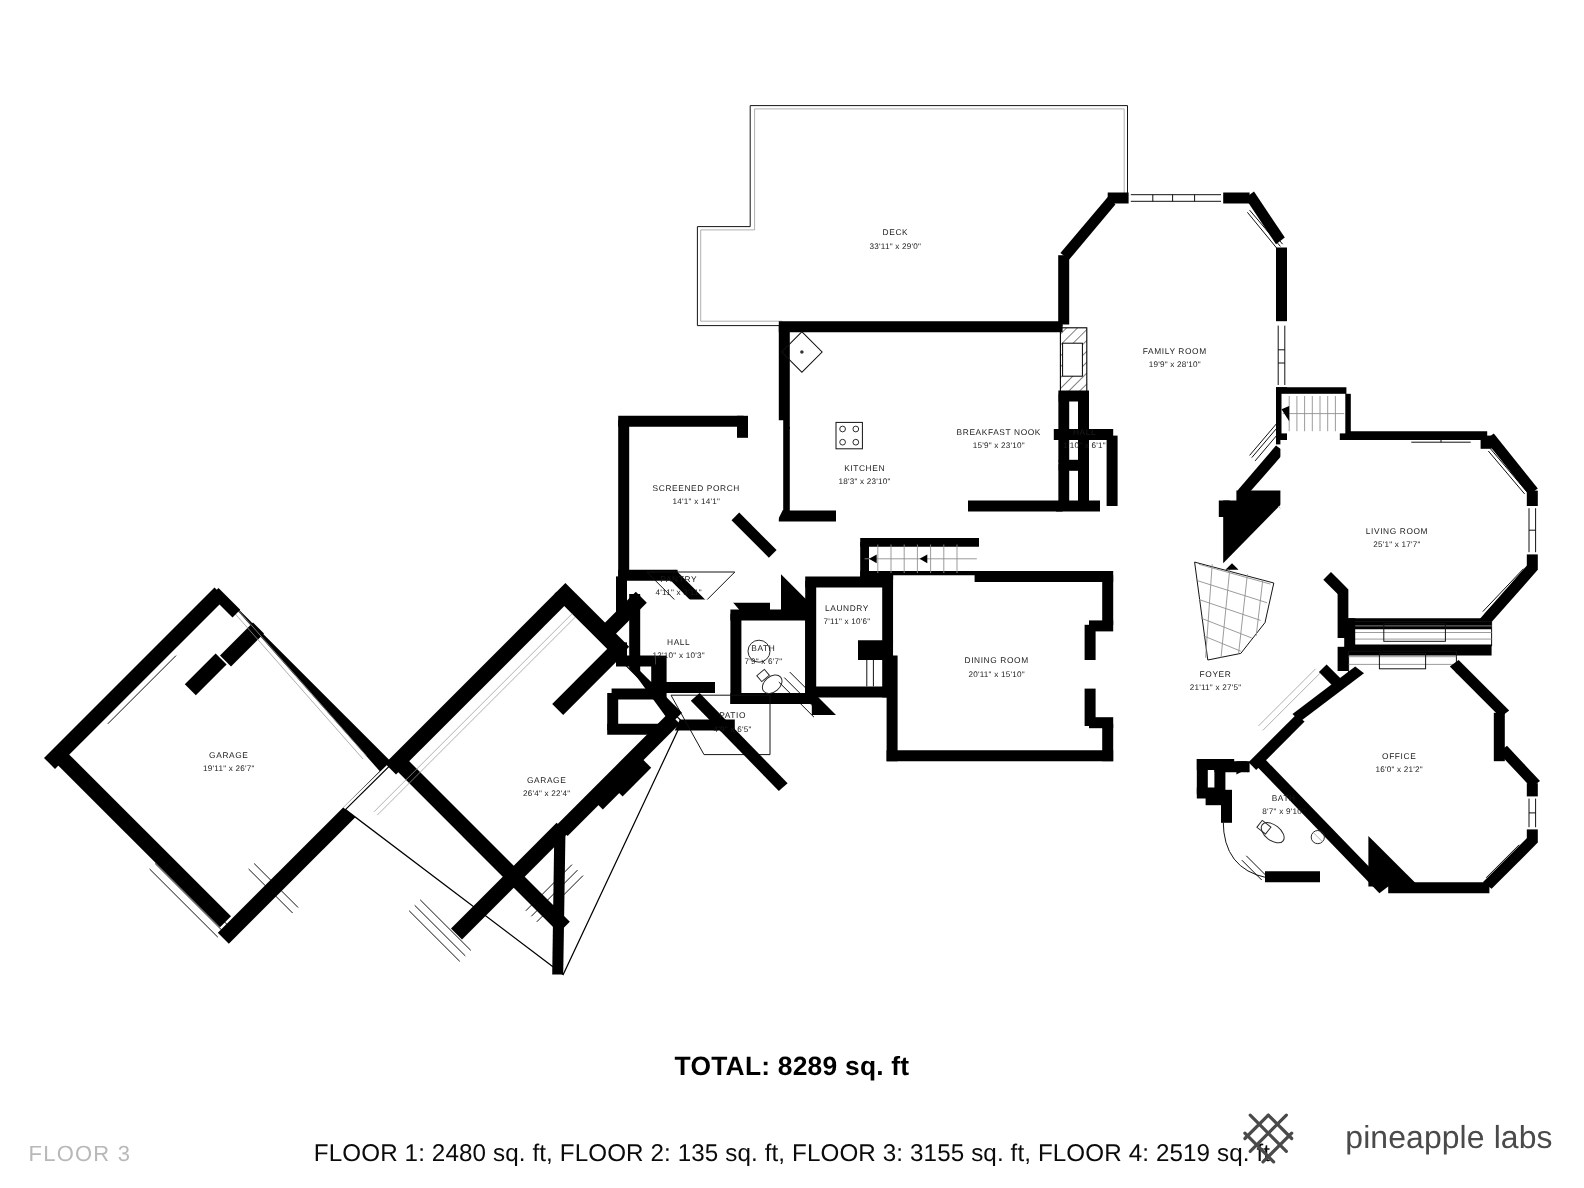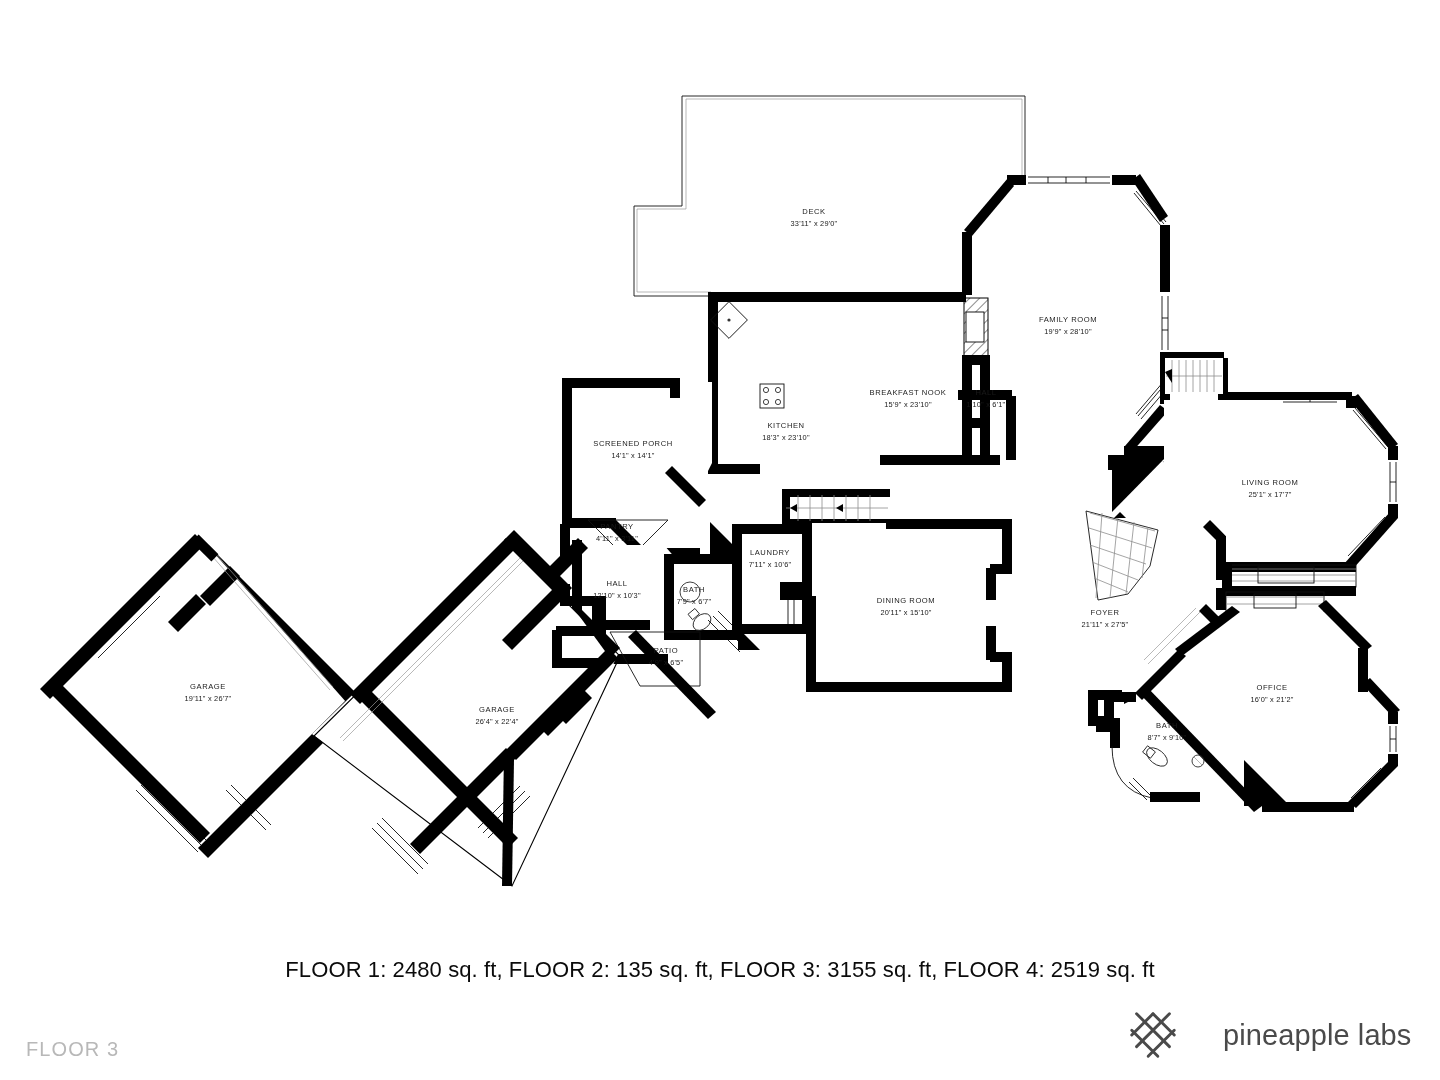--- a/index.html
+++ b/index.html
@@ -106,20 +106,21 @@
     letter-spacing: 0.2px;
     line-height: 30px;
   }
   #footer .breakdown-line {
     font-family: "Liberation Sans", sans-serif;
     font-size: 22px;
     font-weight: 400;
     color: #0b0b0b;
     letter-spacing: 0.1px;
     line-height: 29px;
+    margin-top: 48px;
   }
 
   
   #floor-tag {
     position: absolute;
     left: 26px;
     top: 1038px;
     font-family: "Liberation Sans", sans-serif;
     font-size: 20px;
     letter-spacing: 1.1px;
@@ -677,20 +678,21 @@
       <g>
         <text class="room-label" x="1167" y="728">BATH</text>
         <text class="room-dim" x="1167" y="740">8'7" x 9'10"</text>
       </g>
     </g>
 
   </svg>
 </div>
 
 <div id="footer">
+  <div class="total-line">TOTAL: 8289 sq. ft</div>
   <div class="breakdown-line">FLOOR 1: 2480 sq. ft, FLOOR 2: 135 sq. ft, FLOOR 3: 3155 sq. ft, FLOOR 4: 2519 sq. ft</div>
 </div>
 
 <div id="floor-tag">FLOOR 3</div>
 
 <div id="brand">
   <svg class="brand-mark" viewBox="0 0 60 60">
     <g stroke="#4a4a4a" stroke-width="3" fill="none" stroke-linecap="round">
       <line x1="13" y1="8" x2="47" y2="42"></line>
       <line x1="30" y1="8" x2="52" y2="30"></line>

